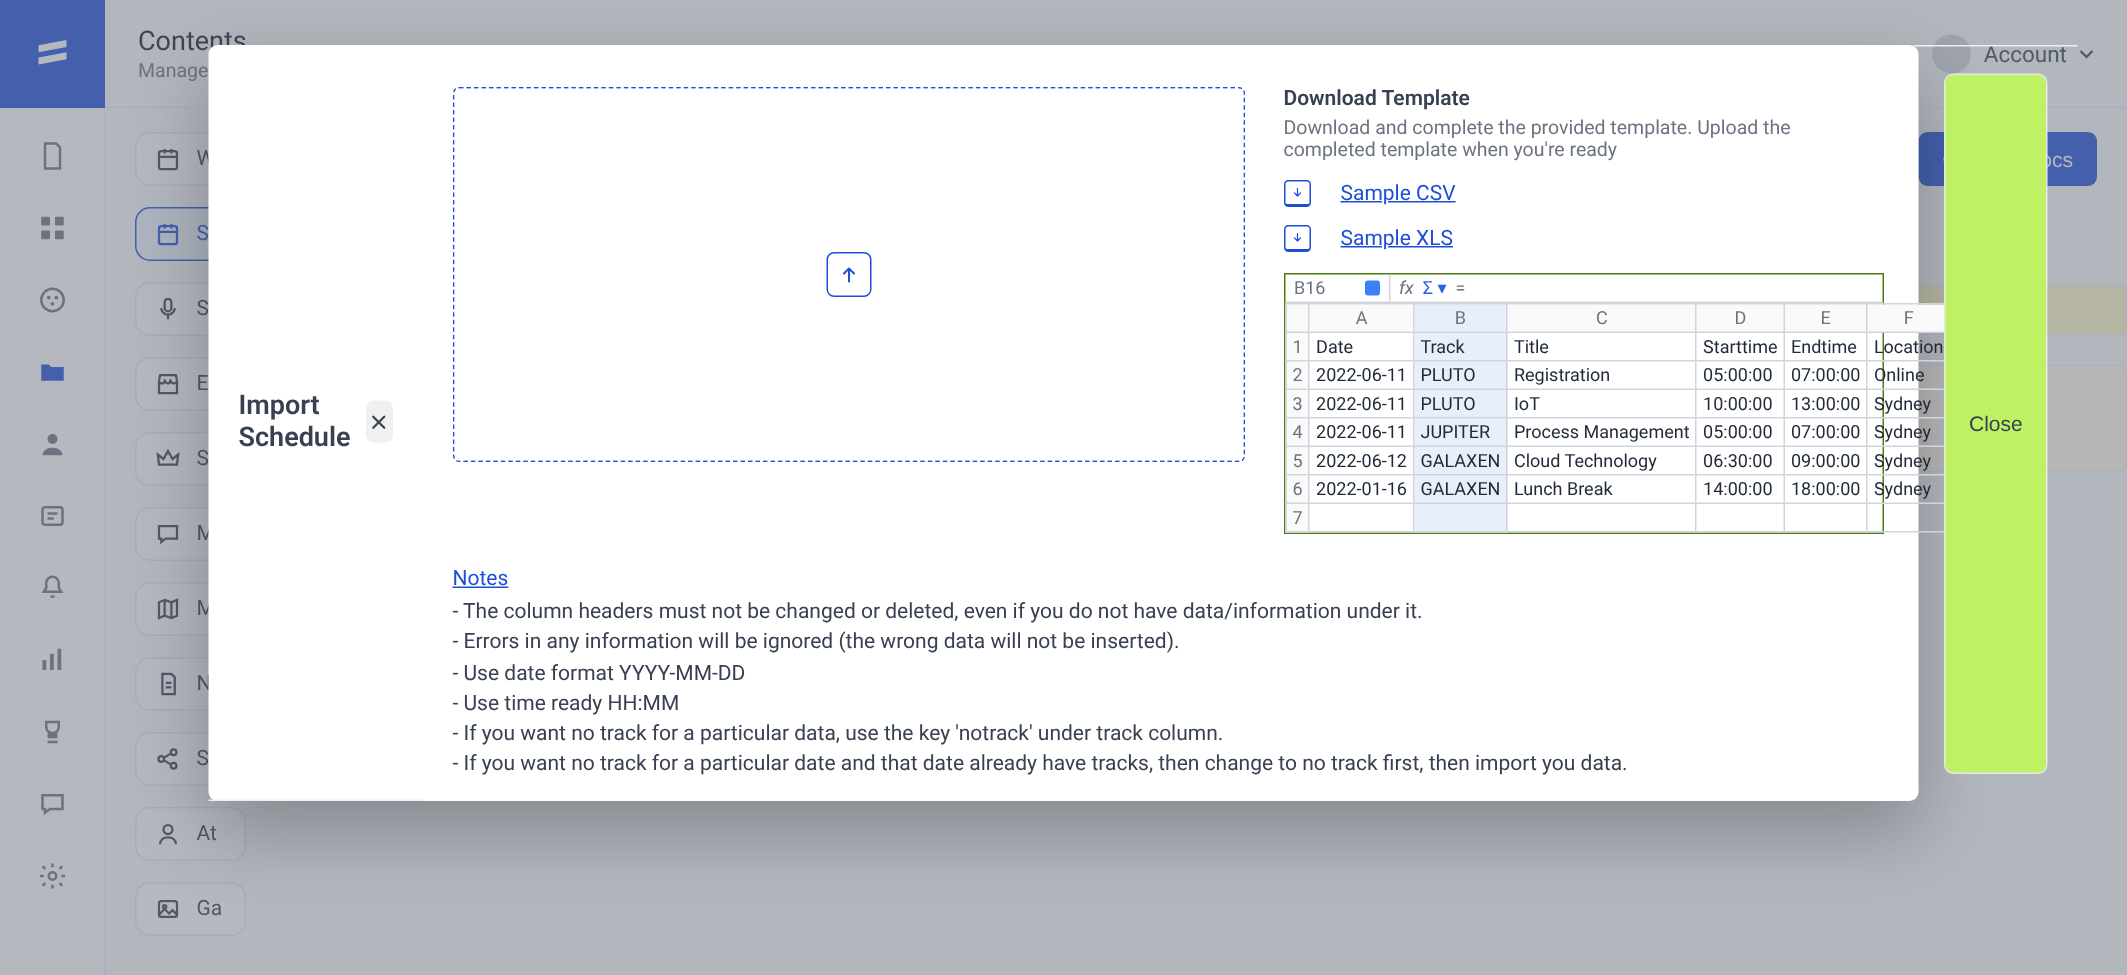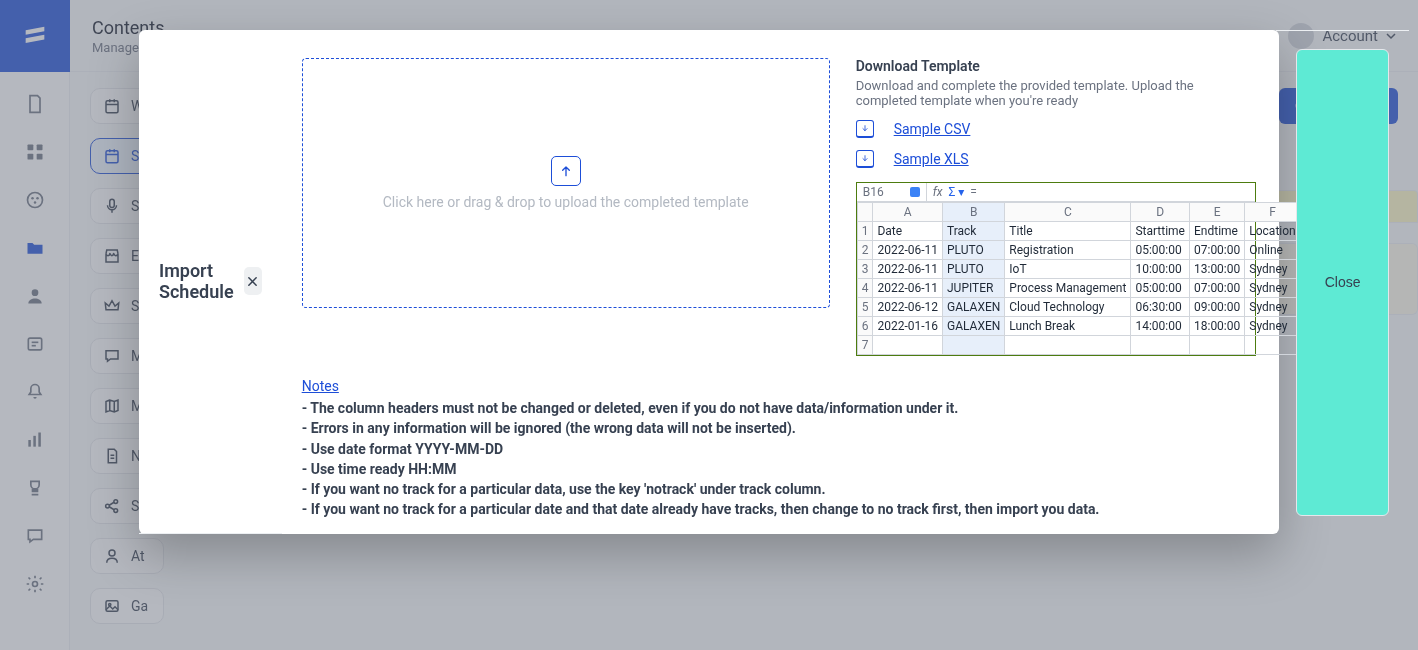--- a/index.html
+++ b/index.html
@@ -53,23 +53,23 @@
   .sheet .fxrow { display:flex; border-bottom:1px solid #d1d5db; }
   .sheet .namebox { width:70px; padding:2px 6px; color:#6b7280; border-right:1px solid #d1d5db; display:flex; align-items:center; justify-content:space-between; }
   .sheet .arrow { width:10px; height:10px; background:#3b82f6; border-radius:2px; }
   .sheet .fx { flex:1; padding:2px 6px; color:#6b7280; display:flex; align-items:center; gap:6px; }
   .sheet table { border-collapse:collapse; width:100%; }
   .sheet th, .sheet td { border:1px solid #d1d5db; padding:2px 4px; text-align:left; font-weight:400; white-space:nowrap; }
   .sheet thead th { text-align:center; color:#6b7280; background:#fafafa; }
   .sheet td.rownum { text-align:center; color:#6b7280; background:#fafafa; width:18px; }
   .sheet td.selcol, .sheet th.selcol { background:#e7effa; }
   .notes-link { color:#1d4ed8; text-decoration:underline; font-size:14px; margin-top:18px; display:inline-block; }
-  .notes-list { font-size:14px; color:#374151; line-height:1.45;font-weight:bold; }
+  .notes-list { font-size:14px; color:#374151; line-height:1.45; }
   .modal-foot { border-top:1px solid #eceff2; padding:18px 20px; display:flex; justify-content:flex-end; }
-  .btn-secondary { background:#5eead4; border:1px solid #e5e7eb; color:#374151; border-radius:6px; padding:9px 28px; font-size:14px; cursor:pointer; }
+  .btn-secondary { background:#bef264; border:1px solid #e5e7eb; color:#374151; border-radius:6px; padding:9px 16px; font-size:14px; cursor:pointer; }
 
   svg { display:block; }
 </style>
 </head>
 <body>
 
 <div class="app">
   <div class="sidebar-narrow">
     <div class="logo">
       <svg width="28" height="28" viewBox="0 0 24 24" fill="none">
@@ -315,21 +315,20 @@
       </div>
 
       <div class="modal-body">
         <div class="body-top">
           <div class="dropzone">
             <div class="dz-icon">
               <svg width="16" height="16" viewBox="0 0 24 24">
                   <path d="M12 19V6M7 11l5-5 5 5" fill="none" stroke="#1d4ed8" stroke-width="2" stroke-linecap="round" stroke-linejoin="round"></path>
                 </svg>
             </div>
-            <span>Click here or drag &amp; drop to upload the completed template</span>
           </div>
 
           <div class="tmpl">
             <h4>Download Template</h4>
             <p>Download and complete the provided template. Upload the completed template when you're ready</p>
             <div class="dl-link">
               <span class="dl-ic">
                   <svg width="10" height="10" viewBox="0 0 24 24">
                     <path d="M12 4v12M7 11l5 5 5-5" fill="none" stroke="#1d4ed8" stroke-width="2" stroke-linecap="round" stroke-linejoin="round"></path>
                   </svg>

